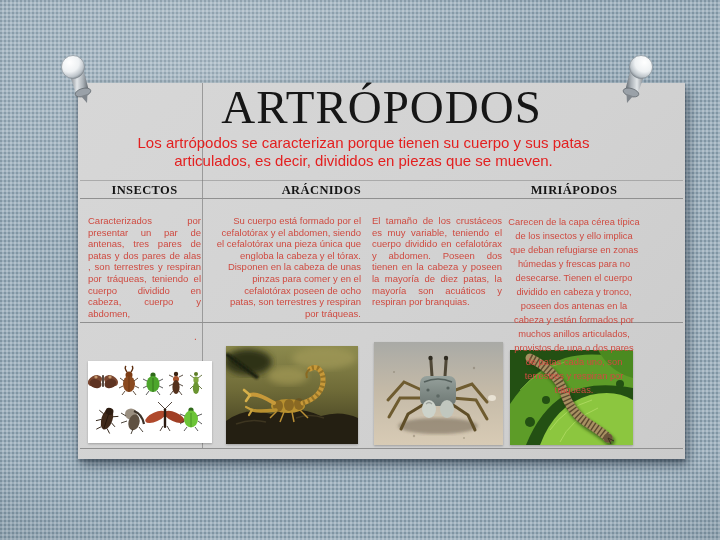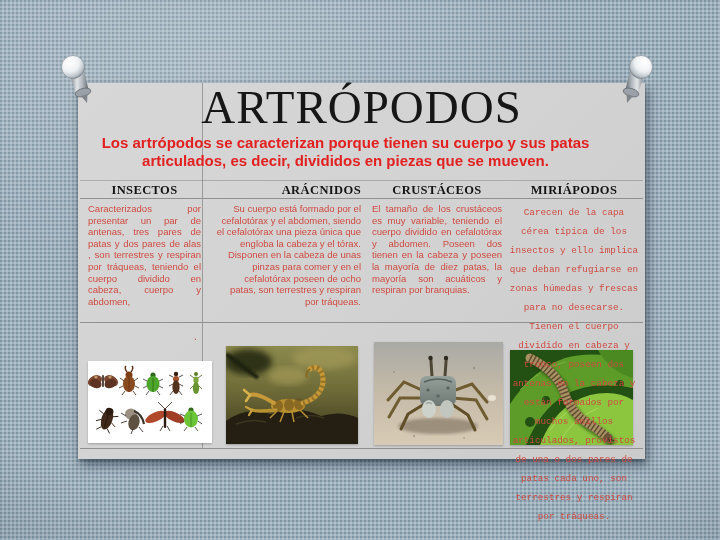--- a/index.html
+++ b/index.html
@@ -9,34 +9,34 @@
     background-image:
       radial-gradient(circle at 1px 1px, rgba(55,78,95,.28) .8px, transparent 1.1px),
       radial-gradient(circle at 3px 3px, rgba(255,255,255,.22) .8px, transparent 1.1px);
     background-size:4px 4px;}
   .bg-vignette{position:absolute;inset:0;
     background:
       radial-gradient(ellipse 90% 70% at 30% 12%, rgba(255,255,255,.18), rgba(255,255,255,0) 55%),
       radial-gradient(ellipse 120% 110% at 50% 42%, rgba(0,0,0,0) 55%, rgba(18,34,48,.34) 100%);}
   .paper{position:absolute;left:78px;top:83px;width:567px;height:376px;
     background:linear-gradient(135deg,#d7d7d7 0%,#d2d2d2 55%,#cbcbcb 100%);
-    box-shadow:3px 6px 10px rgba(25,38,52,.5), 0 2px 3px rgba(25,38,52,.35);}
+    box-shadow:3px 6px 10px rgba(25,38,52,.5), 0 2px 3px rgba(25,38,52,.35);padding-left:40px;}
   .hline{position:absolute;left:2px;right:2px;height:1px;background:#909090;z-index:1;}
   .hline.faint{background:rgba(120,120,120,.45);}
   .vline{position:absolute;left:124px;top:0;width:1px;height:365px;background:#9a9a9a;z-index:1;}
   .title{position:absolute;left:0;top:-2px;width:100%;margin:0;text-align:center;
     font-family:"Liberation Serif",serif;font-weight:400;font-size:47px;line-height:52px;
     color:#161616;letter-spacing:1px;z-index:2;}
-  .subtitle{position:absolute;left:14px;top:51px;width:507px;text-align:center;
-    font-size:15px;line-height:18px;font-weight:bold;color:#e32020;z-index:2;}
+  .subtitle{position:absolute;left:32px;top:51px;width:507px;text-align:center;
+    font-size:15px;line-height:18px;font-weight:normal;color:#e32020;z-index:2;}
   .hdr{position:absolute;top:100px;text-align:center;font-family:"Liberation Serif",serif;
     font-weight:bold;font-size:12.5px;color:#141414;letter-spacing:.4px;z-index:2;}
-  .cell-text{position:absolute;top:120px;font-size:9.5px;line-height:11.6px;
+  .cell-text{position:absolute;top:132px;font-size:9.5px;line-height:11.6px;
     text-align:justify;color:#cf4a40;z-index:3;}
-  .cell-text.c4{font-size:9.3px;line-height:19px;font-family:Liberation Mono, monospace;}
+  .cell-text.c4{font-size:9.3px;line-height:14px;}
   .note-dot{position:absolute;left:116px;top:248px;font-size:10px;color:#cf4a40;z-index:3;}
   .photo{position:absolute;z-index:2;box-shadow:0 1px 2px rgba(0,0,0,.25);}
   .photo svg{display:block;width:100%;height:100%;}
   .pin{position:absolute;width:46px;height:52px;z-index:5;}
   .c1{left:10px;width:113px;}
   .c2{left:138px;width:145px;text-align:right;}
   .c3{left:294px;width:130px;}
   .c4{left:430px;width:132px;text-align:center;}
 </style>
 </head>
@@ -52,21 +52,20 @@
     <h1 class="title">ARTRÓPODOS</h1>
     <div class="subtitle">Los artrópodos se caracterizan porque tienen su cuerpo y sus patas articulados, es decir, divididos en piezas que se mueven.</div>
 
     <div class="hline faint" style="top:97px"></div>
     <div class="hline" style="top:115px"></div>
     <div class="hline" style="top:239px"></div>
     <div class="hline" style="top:365px"></div>
 
     <div class="hdr c1">INSECTOS</div>
     <div class="hdr c2">ARÁCNIDOS</div>
-    <div class="hdr c3">CRUSTÁCEOS</div>
     <div class="hdr c4">MIRIÁPODOS</div>
 
     <div class="cell-text c1">Caracterizados por presentar un par de antenas, tres pares de patas y dos pares de alas , son terrestres y respiran por tráqueas, teniendo el cuerpo dividido en cabeza, cuerpo y abdomen,</div>
     <div class="cell-text c2">Su cuerpo está formado por el cefalotórax y el abdomen, siendo el cefalotórax una pieza única que engloba la cabeza y el tórax. Disponen en la cabeza de unas pinzas para comer y en el cefalotórax poseen de ocho patas, son terrestres y respiran por tráqueas.</div>
     <div class="cell-text c3">El tamaño de los crustáceos es muy variable, teniendo el cuerpo dividido en cefalotórax y abdomen. Poseen dos tienen en la cabeza y poseen la mayoría de diez patas, la mayoría son acuáticos y respiran por branquias.</div>
     <div class="cell-text c4">Carecen de la capa cérea típica de los insectos y ello implica que deban refugiarse en zonas húmedas y frescas para no desecarse. Tienen el cuerpo dividido en cabeza y tronco, poseen dos antenas en la cabeza y están formados por muchos anillos articulados, provistos de una o dos pares de patas cada uno, son terrestres y respiran por tráqueas.</div>
 
     <div class="note-dot">.</div>
 
     <div class="photo" style="left:10px;top:278px;width:124px;height:82px;">

